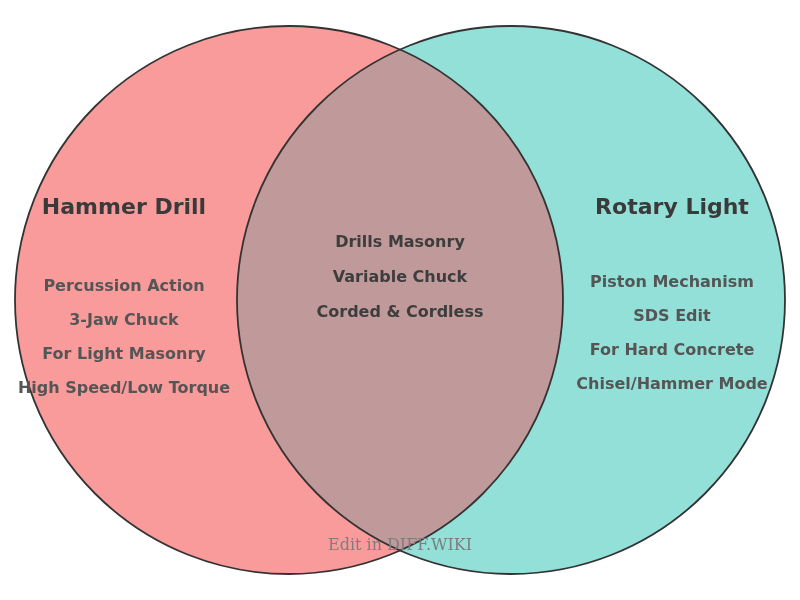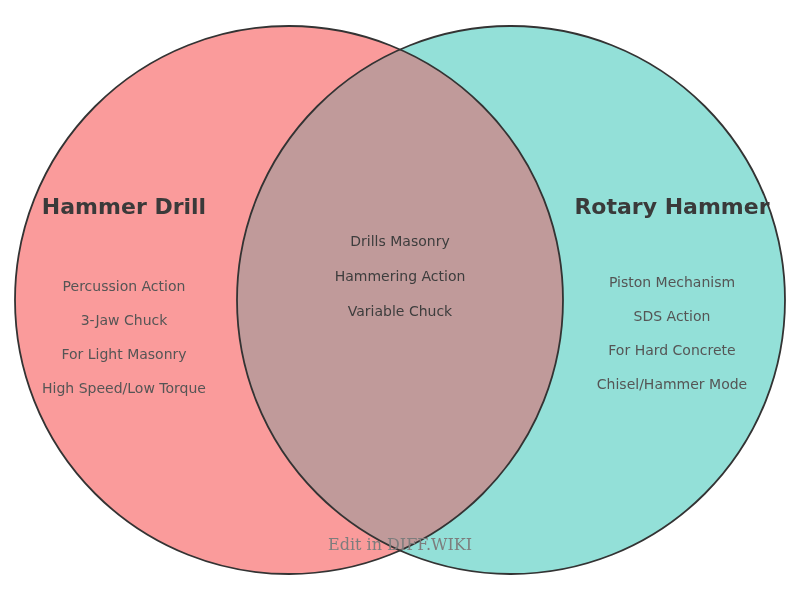--- a/index.html
+++ b/index.html
@@ -31,22 +31,22 @@
   .txt { position: absolute; white-space: nowrap; text-align: center; }
 
   .region-title {
     transform: translate(-50%, -50%);
     font-size: 22px;
     font-weight: bold;
     color: var(--title-text);
   }
   .item-list {
     transform: translateX(-50%);
-    font-size: 14px;
-    font-weight: normal;
+    font-size: 16px;
+    font-weight: bold;
     color: var(--item-text);
   }
   .item-list .line { line-height: 34px; }
   .item-list.center-list { color: var(--center-text); }
   .item-list.center-list .line { line-height: 35px; }
 
   .footer-note {
     position: absolute;
     left: 400px;
     top: 544px;
@@ -81,28 +81,28 @@
 
   <div class="txt item-list" style="left:124px; top:269px;">
     <div class="line">Percussion Action</div>
     <div class="line">3-Jaw Chuck</div>
     <div class="line">For Light Masonry</div>
     <div class="line">High Speed/Low Torque</div>
   </div>
 
   <div class="txt item-list center-list" style="left:400px; top:224px;">
     <div class="line">Drills Masonry</div>
-    <div class="line">Hammering Action</div>
     <div class="line">Variable Chuck</div>
+    <div class="line">Corded &amp; Cordless</div>
   </div>
 
-  <div class="txt region-title" style="left:672px; top:206px;">Rotary Hammer</div>
+  <div class="txt region-title" style="left:672px; top:206px;">Rotary Light</div>
 
   <div class="txt item-list" style="left:672px; top:265px;">
     <div class="line">Piston Mechanism</div>
-    <div class="line">SDS Action</div>
+    <div class="line">SDS Edit</div>
     <div class="line">For Hard Concrete</div>
     <div class="line">Chisel/Hammer Mode</div>
   </div>
 
   <a class="footer-note">Edit in DIFF.WIKI</a>
 
 </div>
 
 </body></html>

